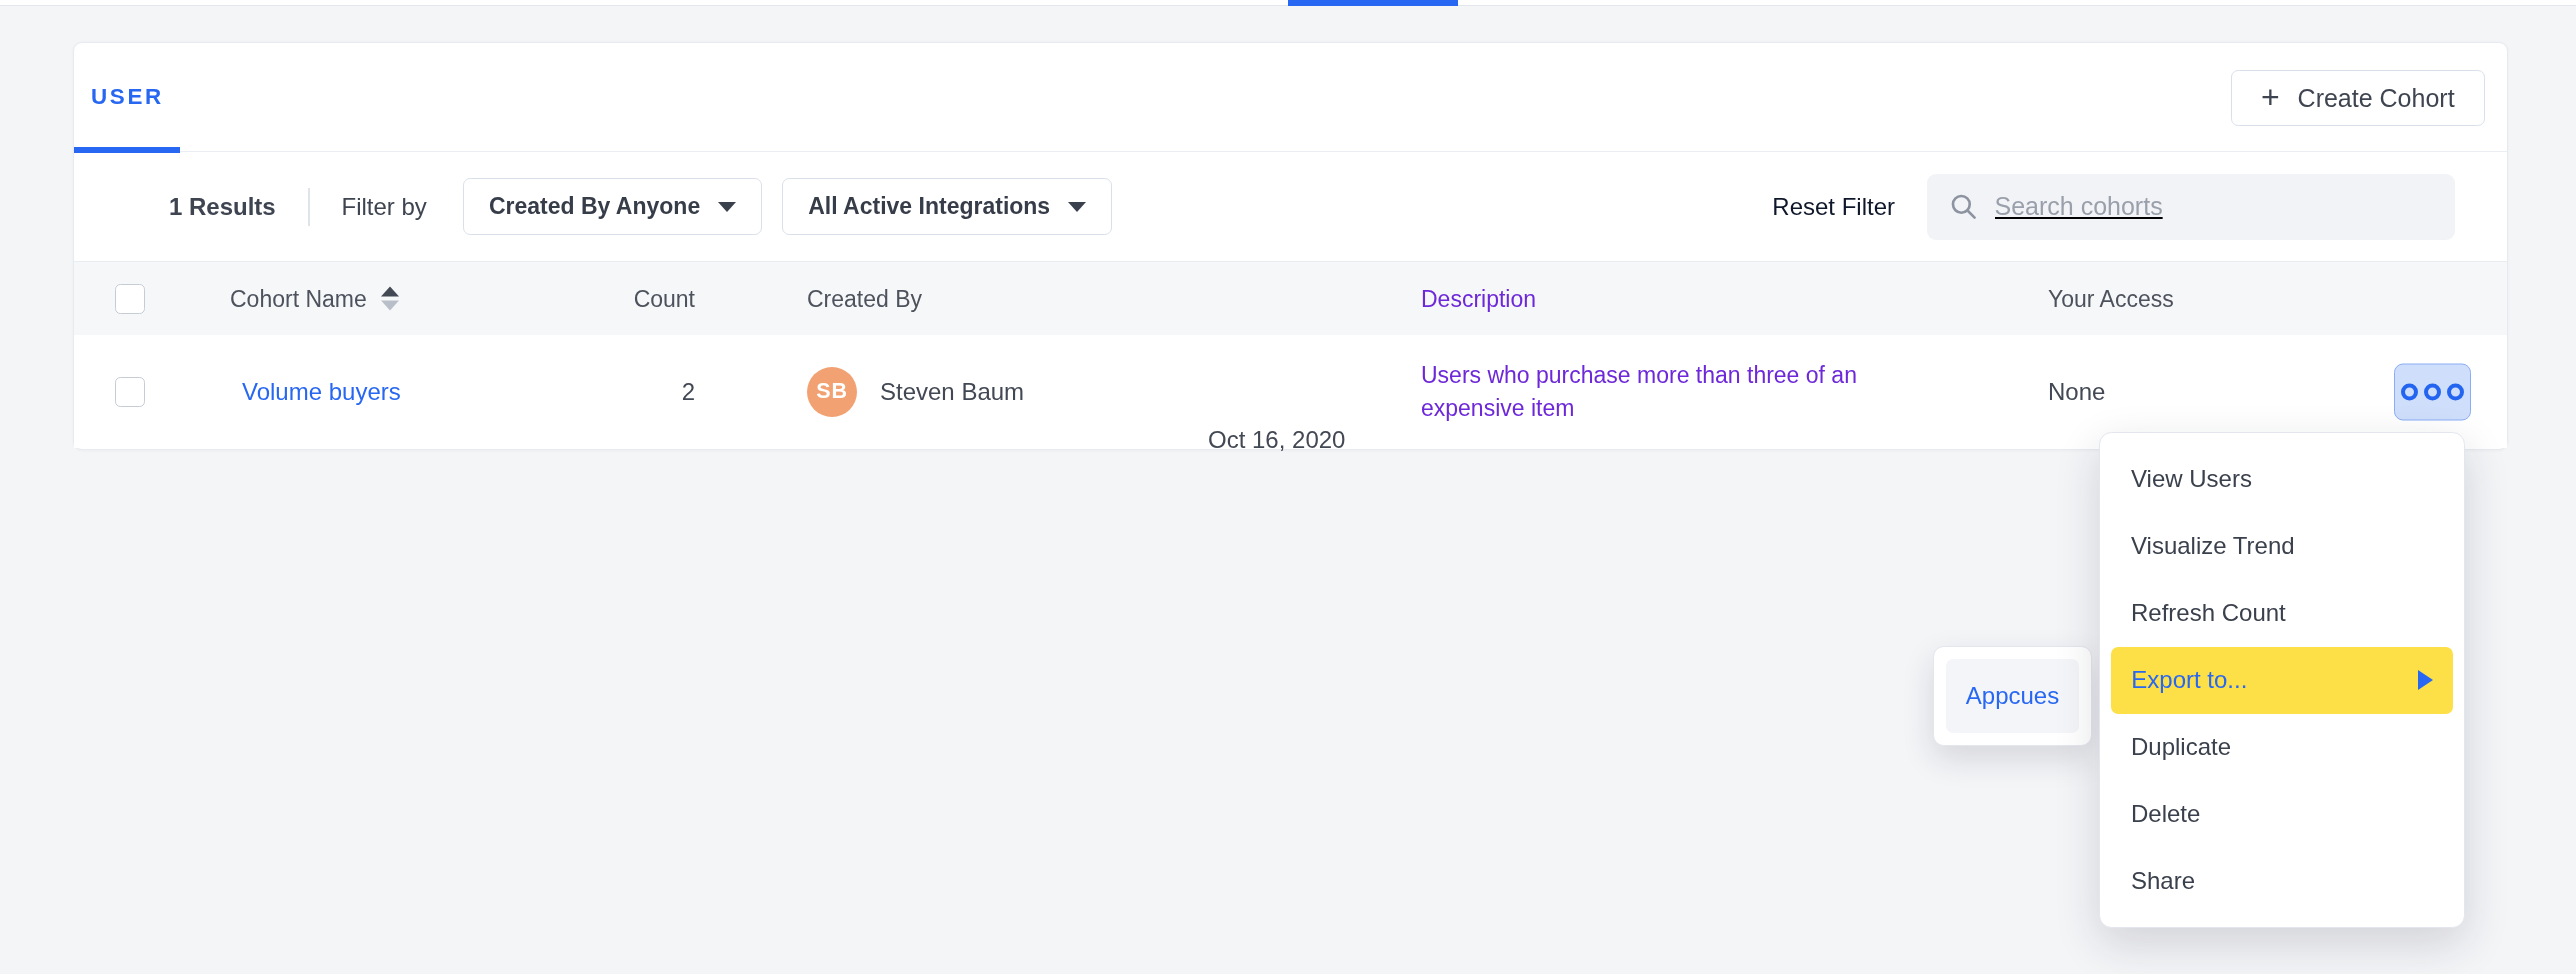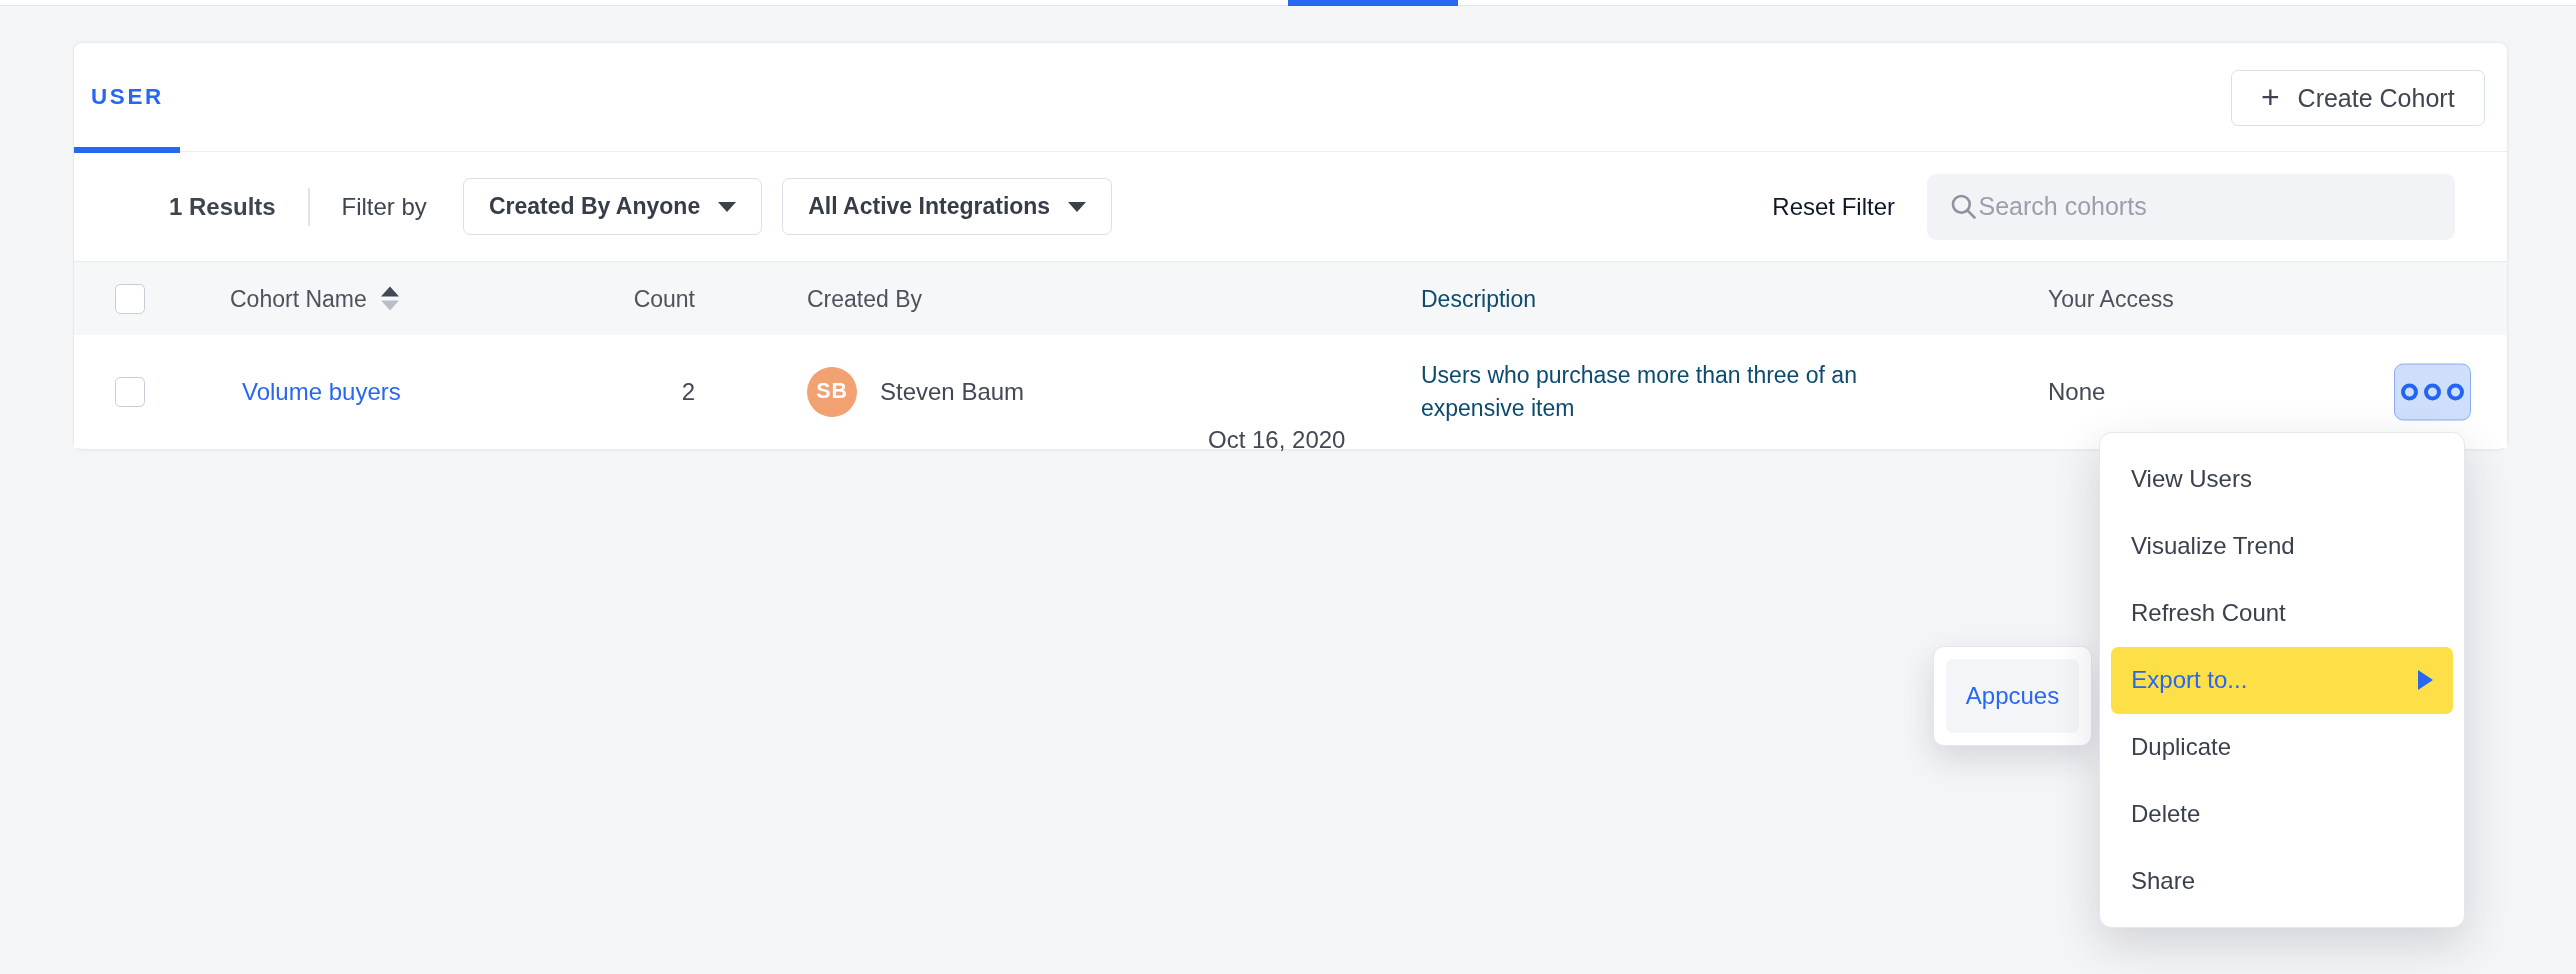--- a/index.html
+++ b/index.html
@@ -41,37 +41,37 @@
   .vdivider { width:1.8px; height:38px; background:#dfe3ea; margin:0 32px; }
   .filter-by-label { font-size:24px; font-weight:500; color:#3e4450; margin-right:36px; white-space:nowrap; }
   .dropdown { height:57px; border:1.8px solid #dae0e9; border-radius:7.2px; background:#fff;
     display:flex; align-items:center; gap:18px; padding:0 25px;
     font-size:23px; font-weight:600; color:#363c48; cursor:pointer; white-space:nowrap; }
   .dropdown + .dropdown { margin-left:20px; }
   .caret-down { width:0; height:0; border-left:9px solid transparent;
     border-right:9px solid transparent; border-top:10.7px solid #3a404c; }
   .reset-link { margin-left:auto; color:#0f172a; font-size:24px; cursor:pointer; white-space:nowrap; }
   .searchbox { width:528px; height:66px; background:#f2f3f6; border-radius:9px;
-    margin-left:32px; display:flex; align-items:center; padding:0 21.5px; flex:none; }
+    margin-left:32px; display:flex; align-items:center; padding:0 21.5px; gap:16px; flex:none;text-decoration:underline; }
   .searchbox input { flex:1; background:transparent; border:none; outline:none;
     font-family:"Liberation Sans", sans-serif; font-size:25px; color:#3e4450; }
   .searchbox input::placeholder { color:#9aa0ab; }
 
   
   .thead { position:relative; height:73px; background:#f6f7f9;
     font-size:23px; font-weight:500; color:#4d525d; }
   .trow  { position:relative; height:113px; background:#fff; font-size:24px; color:#424854; }
   .cell { position:absolute; top:50%; transform:translateY(-50%); white-space:nowrap; }
   .c-check    { left:41px; }
   .c-name     { left:156px; display:flex; align-items:center; gap:10.7px; }
   .c-count    { left:466px; width:155px; text-align:right; }
   .c-created  { left:733px; display:flex; align-items:center; gap:23px; }
   .c-modified { left:1134px;margin-top:48px; }
   .c-desc     { left:1347px; width:491px; white-space:normal;
-    font-size:23px; color:#0c4a6e; line-height:33px; }
+    font-size:23px; color:#6d28d9; line-height:33px; }
   .c-access   { left:1974px; }
   .c-actions  { left:2320px; }
 
   .checkbox { width:30px; height:30px; background:#fff; border:1.8px solid #c6ccd6;
     border-radius:5.4px; cursor:pointer; display:block; }
   .sort-icon { display:inline-flex; flex-direction:column; gap:3.6px; cursor:pointer; margin-left:3.6px; }
   .sort-icon .chev { width:0; height:0; border-left:9px solid transparent; border-right:9px solid transparent; }
   .chev-up   { border-bottom:10px solid #434955; }
   .chev-down { border-top:10px solid #b9bfc9; }
 

